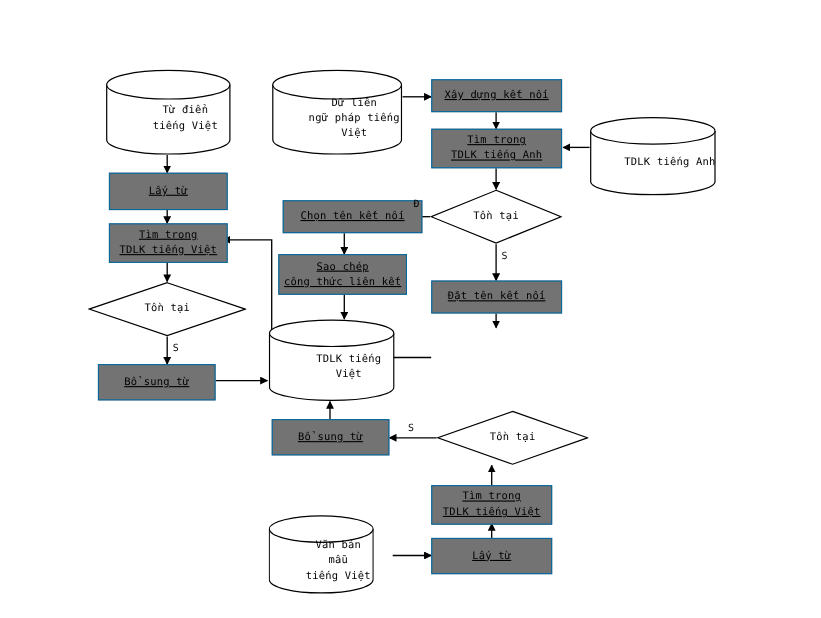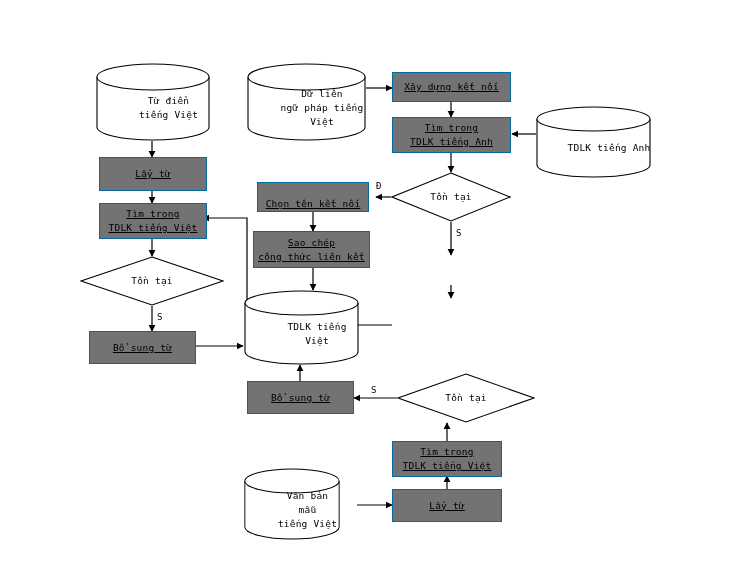--- a/index.html
+++ b/index.html
@@ -177,29 +177,32 @@
 
   <div class="node proc" style="left:392px;top:72px;width:119px;height:30px;">
     <span>Xây dựng kết nối</span>
   </div>
 
   <div class="node proc" style="left:392px;top:117px;width:119px;height:36px;">
     <span>Tìm trong
 TDLK tiếng Anh</span>
   </div>
 
-  <div class="node proc" style="left:257px;top:182px;width:112px;height:30px;align-items:flex-end;">
+  <div class="node proc" style="left:257px;top:182px;width:127px;height:30px;">
     <span>Chọn tên kết nối</span>
   </div>
 
   <div class="node proc" style="left:253px;top:231px;width:117px;height:37px;">
     <span>Sao chép
 công thức liên kết</span>
   </div>
 
+  <div class="node proc" style="left:392px;top:255px;width:119px;height:30px;">
+    <span>Đặt tên kết nối</span>
+  </div>
 
 
   <div class="node proc" style="left:99px;top:157px;width:108px;height:34px;">
     <span>Lấy từ</span>
   </div>
 
   <div class="node proc" style="left:99px;top:203px;width:108px;height:36px;">
     <span>Tìm trong
 TDLK tiếng Việt</span>
   </div>

